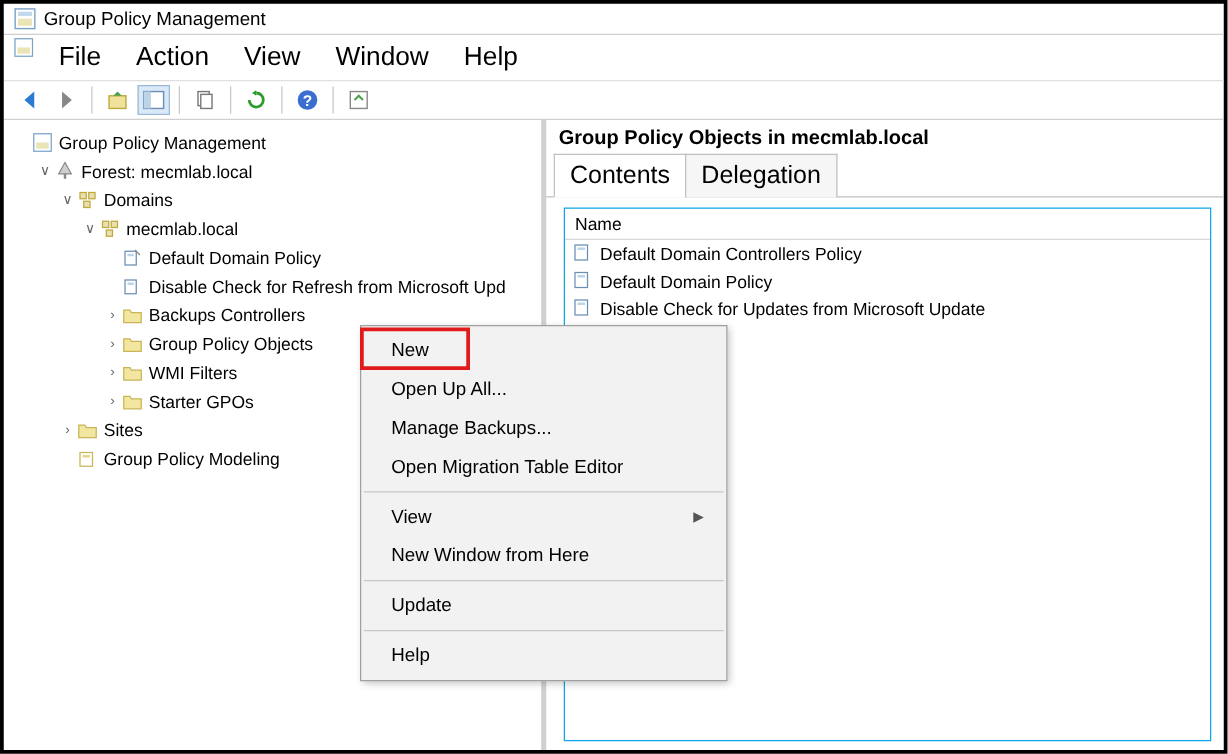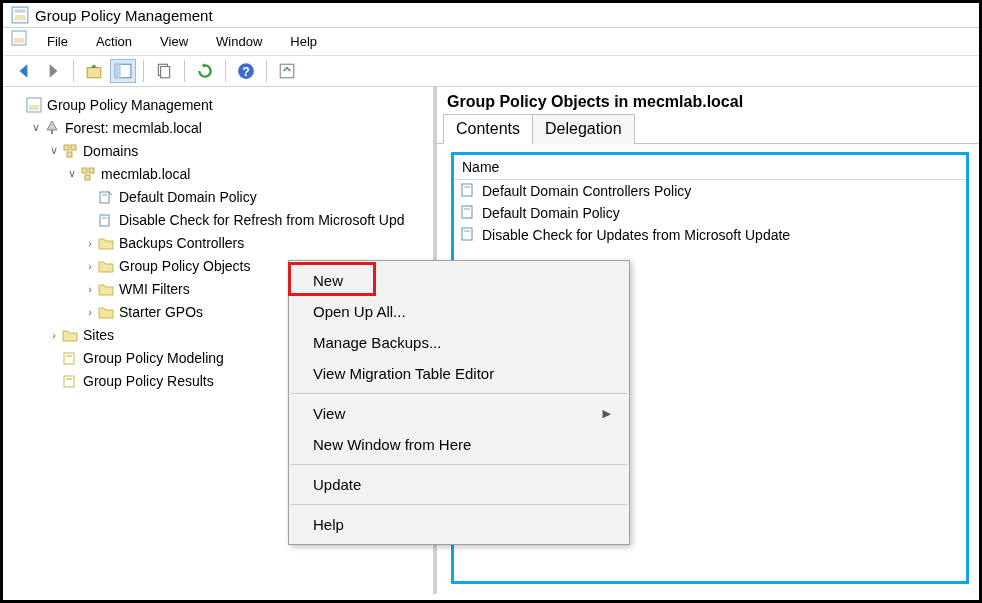--- a/index.html
+++ b/index.html
@@ -21,21 +21,21 @@
   gap: 6px;
   padding: 3px 8px;
   border-bottom: 1px solid #d0d0d0;
   font-size: 15px;
 }
 .titlebar .app-icon svg { width: 18px; height: 18px; display: block; }
 .menubar {
   display: flex;
   gap: 4px;
   padding: 2px 8px;
-  font-size: 13px;
+  font-size: 21px;
   border-bottom: 1px solid #e0e0e0;
 }
 .menubar .mitem {
   padding: 4px 12px;
   cursor: default;
 }
 .menubar .mitem:first-child { padding-left: 24px; position: relative; }
 .menubar .mitem:first-child::before {
   content: "";
   position: absolute;
@@ -106,32 +106,32 @@
   display: flex;
   gap: 0;
   padding: 0 6px;
   border-bottom: 1px solid #c0c0c0;
 }
 .tab {
   padding: 5px 12px;
   border: 1px solid #c0c0c0;
   border-bottom: none;
   background: #f6f6f6;
-  font-size: 16px;
+  font-size: 20px;
   position: relative;
   top: 1px;
   margin-right: -1px;
 }
 .tab.active {
   background: #fff;
   border-bottom: 1px solid #fff;
 }
 .list-wrap {
   margin: 8px 10px 10px 14px;
-  border: 3px solid #0ea5e9;
+  border: 1px solid #0ea5e9;
   flex: 1;
   background: #fff;
 }
 .list-header {
   padding: 4px 8px;
   border-bottom: 1px solid #d8d8d8;
   font-size: 14px;
 }
 .list-body { }
 .list-row {
@@ -139,21 +139,21 @@
   align-items: center;
   height: 22px;
   padding-left: 6px;
   gap: 6px;
 }
 .list-row svg { width: 16px; height: 16px; }
 .context-menu {
   position: absolute;
   left: 285px;
   top: 257px;
-  width: 342px;
+  width: 294px;
   background: #f2f2f2;
   border: 1px solid #a0a0a0;
   box-shadow: 2px 2px 6px rgba(0,0,0,0.25);
   padding: 4px 0;
   font-size: 15px;
 }
 .cm-item {
   padding: 7px 18px 7px 24px;
   display: flex;
   align-items: center;
@@ -367,30 +367,20 @@
     </div>
     <div class="tree-row ind-3">
       <span class="tw-spacer"></span>
       <span class="node-icon">
           <svg viewBox="0 0 16 16">
             <rect x="2" y="3" width="10" height="11" fill="#fff" stroke="#c9b556"></rect>
             <rect x="4" y="5" width="6" height="2" fill="#e8d78a"></rect>
           </svg>
         </span>
       <span class="node-label">Group Policy Modeling</span>
-    </div>
-    <div class="tree-row ind-3">
-      <span class="tw-spacer"></span>
-      <span class="node-icon">
-          <svg viewBox="0 0 16 16">
-            <rect x="2" y="3" width="10" height="11" fill="#fff" stroke="#c9b556"></rect>
-            <rect x="4" y="5" width="6" height="2" fill="#e8d78a"></rect>
-          </svg>
-        </span>
-      <span class="node-label">Group Policy Results</span>
     </div>
   </div>
 
   <div class="detail-pane">
     <div class="detail-header">Group Policy Objects in mecmlab.local</div>
     <div class="tabs">
       <div class="tab active">Contents</div>
       <div class="tab">Delegation</div>
     </div>
     <div class="list-wrap">
@@ -426,21 +416,21 @@
   <div class="cm-item">
       <span>New</span>
     </div>
   <div class="cm-item">
       <span>Open Up All...</span>
     </div>
   <div class="cm-item">
       <span>Manage Backups...</span>
     </div>
   <div class="cm-item">
-      <span>View Migration Table Editor</span>
+      <span>Open Migration Table Editor</span>
     </div>
   <div class="cm-sep"></div>
   <div class="cm-item">
       <span>View</span>
       <span class="arrow">▶</span>
     </div>
   <div class="cm-item">
       <span>New Window from Here</span>
     </div>
   <div class="cm-sep"></div>

